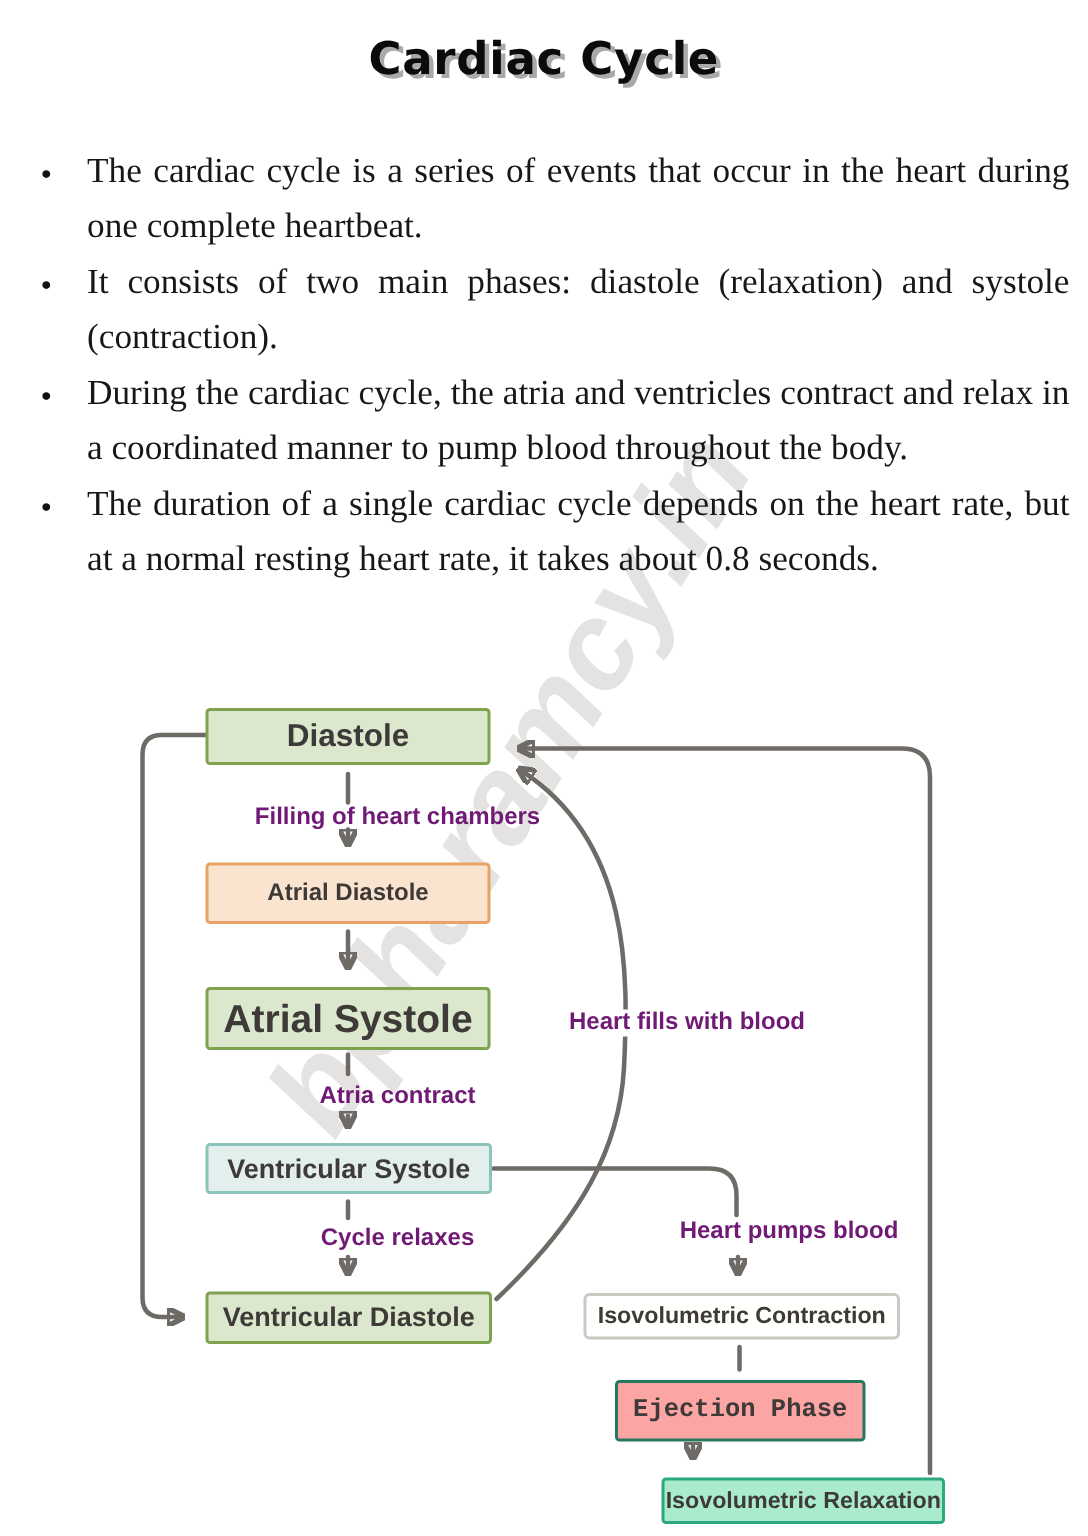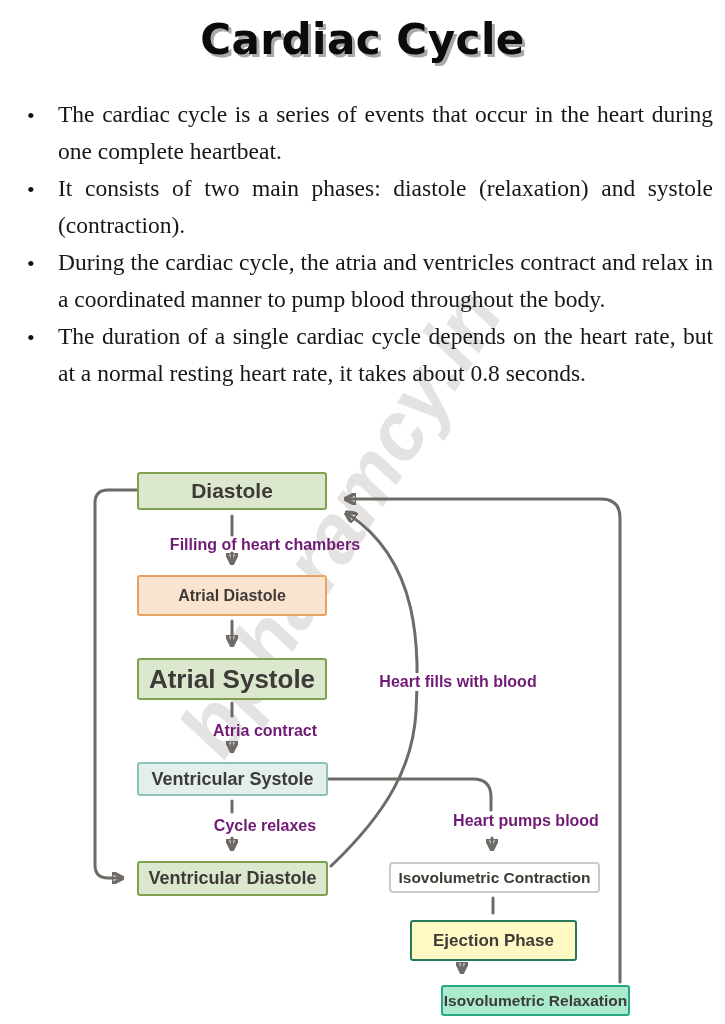--- a/index.html
+++ b/index.html
@@ -19,21 +19,21 @@
     transform:rotate(-58deg);transform-origin:0 50%;
     white-space:nowrap;z-index:0;pointer-events:none;
   }
   
   .title{
     position:relative;z-index:2;
     margin:16px 0 0 0;
     text-align:center;
     font-family:"DejaVu Sans","Liberation Sans",sans-serif;
     font-weight:900;
-    font-size:42px;line-height:48px;
+    font-size:30px;line-height:48px;
     color:#0b0b0b;
     letter-spacing:.5px;
     text-shadow:3px 3px 0 #a9a9a9;
   }
   
   .bullets{
     position:relative;z-index:2;
     margin:32px 12px 0 27px;
     font-family:"Liberation Serif","DejaVu Serif",serif;
     font-size:23.5px;line-height:37px;color:#171717;
@@ -55,21 +55,21 @@
     box-sizing:border-box;
     border:2px solid;border-radius:3px;
     font-weight:700;color:#3d3a37;
     font-family:"Liberation Sans",sans-serif;
     white-space:nowrap;
   }
   .c-green{background:#dbe8cd;border-color:#7ea24e;}
   .c-orange{background:#fbe4cf;border-color:#e7a265;}
   .c-paleteal{background:#e3efec;border-color:#8cc3ba;}
   .c-white{background:#fffffe;border-color:#ccc9c4;border-radius:4px;}
-  .c-mint{background:#fef9c3;border-color:#26795b;border-width:2.5px;}
+  .c-mint{background:#fca5a5;border-color:#26795b;border-width:2.5px;font-family:Liberation Mono, monospace;}
   .c-lightmint{background:#abebcd;border-color:#2ba880;}
   
   .elabel{
     position:absolute;z-index:2;
     transform:translateX(-50%);
     font-size:16px;font-weight:600;color:#701a75;
     white-space:nowrap;
     font-family:"Liberation Sans",sans-serif;
     margin-left:33px;
   }

